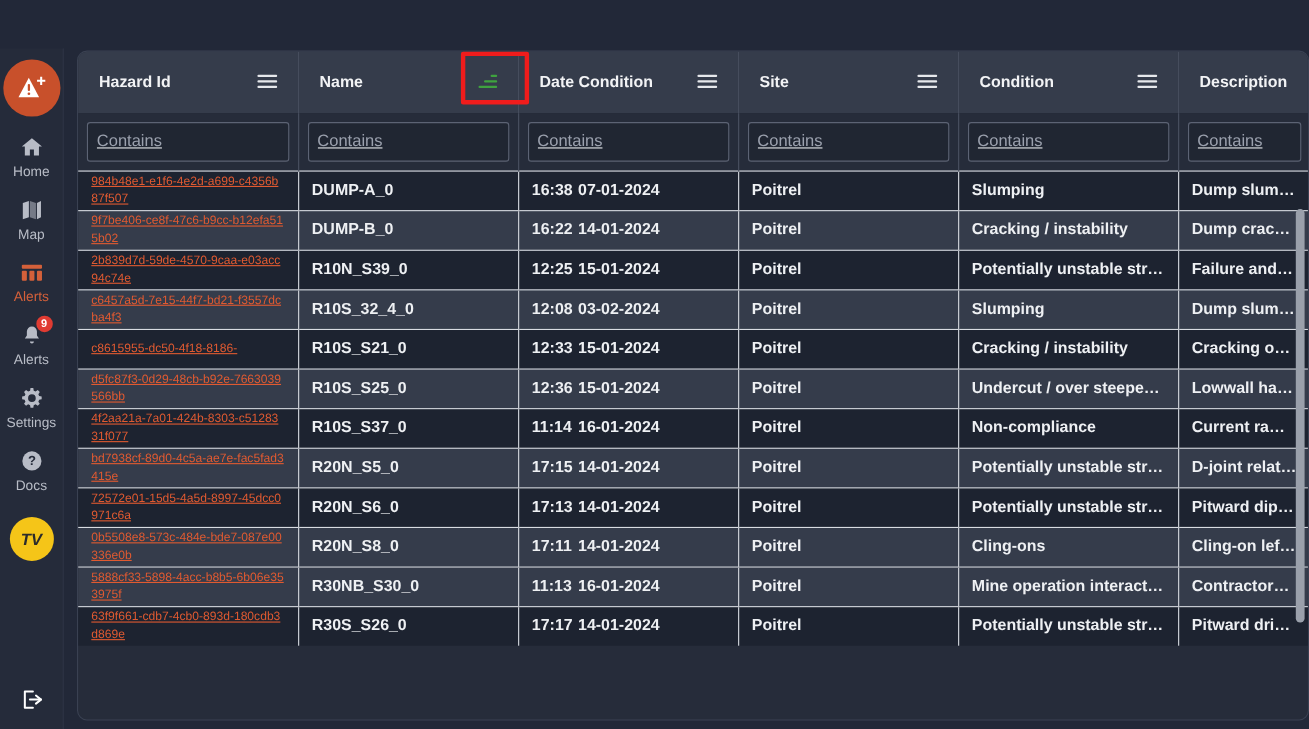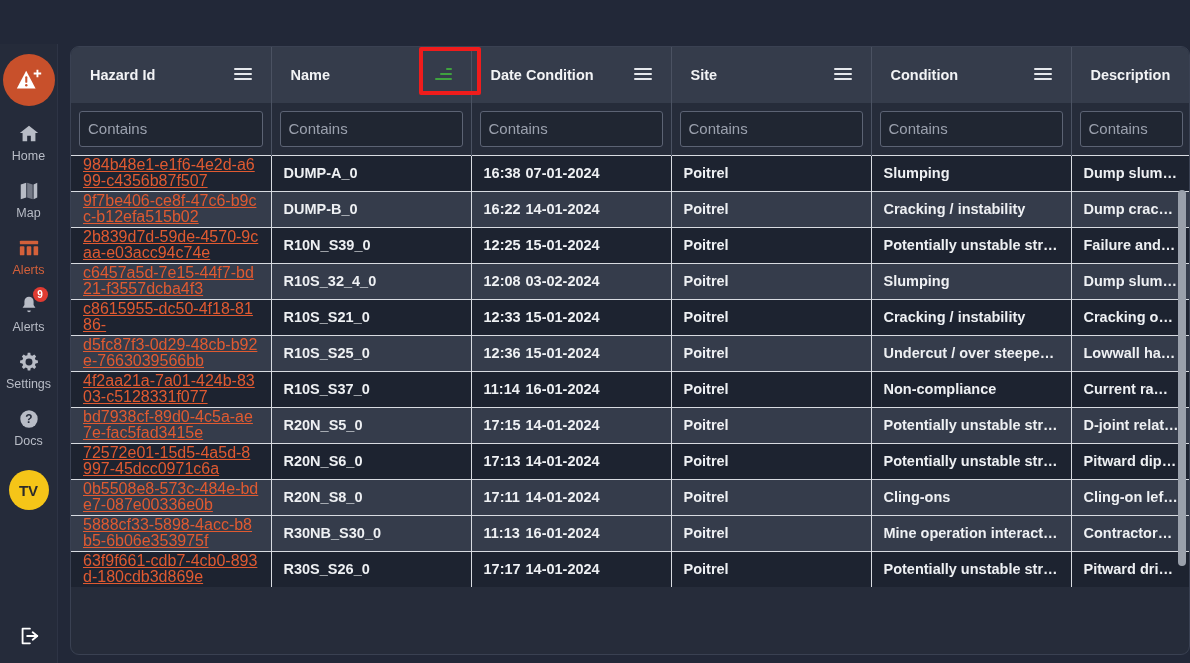--- a/index.html
+++ b/index.html
@@ -65,21 +65,21 @@
     position: absolute; right: -7px; top: -6px;
     min-width: 15px; height: 15px; padding: 0 3px;
     border-radius: 8px; background: #e03b32; color: #fff;
     font-size: 10px; line-height: 15px; text-align: center;
     font-weight: bold;
   }
   #avatar {
     margin-top: 22px; width: 40px; height: 40px; border-radius: 50%;
     background: #f5c518; color: #2b2b2b;
     display: flex; align-items: center; justify-content: center;
-    font-size: 15px; font-weight: bold; cursor: pointer; flex: 0 0 auto;
+    font-size: 15px; font-weight: bold; cursor: pointer; flex: 0 0 auto; font-style: italic;
   }
   #logout-btn {
     margin-top: auto; margin-bottom: 12px;
     width: 30px; height: 30px; display: flex;
     align-items: center; justify-content: center; cursor: pointer;
   }
   #logout-btn svg { width: 22px; height: 22px; }
 
   
   #table-panel {
@@ -141,39 +141,40 @@
   tr.filter-row td:last-child { border-right: none; }
   .filter-input {
     width: 100%; height: 36px;
     background: #202632;
     border: 1px solid #5c6374;
     border-radius: 3px;
     color: #e7e9ed; font-size: 15px;
     padding: 0 8px;
     font-family: "Liberation Sans", sans-serif;
     outline: none;
+    text-decoration: underline;
   }
   .filter-input::placeholder { color: #9ba1ae; }
 
   tbody tr.data-row td {
     height: 36px;
     border-top: 1px solid #d8dbe1;
     border-right: 1px solid #d8dbe1;
     padding: 0 12px;
     vertical-align: middle;
     color: #eef0f3; font-size: 14.5px; font-weight: bold;
     white-space: nowrap; overflow: hidden; text-overflow: ellipsis;
   }
   tbody tr.data-row td:last-child { border-right: none; }
   tbody tr.data-row.odd  td { background: #1d2330; }
   tbody tr.data-row.even td { background: #353c4b; }
 
   td.id-cell { padding: 4px 12px; }
   .hz-link {
-    color: #e05a31; font-size: 16px; font-weight: normal;
+    color: #e05a31; font-size: 11px; font-weight: normal;
     text-decoration: underline;
     line-height: 16px; display: block;
     white-space: normal; word-break: break-all;
     cursor: pointer;
   }
   .date-cell .t { display: inline-block; min-width: 42px; }
   .date-cell .d { margin-left: 0; }
 
   
   #v-scroll-track {

